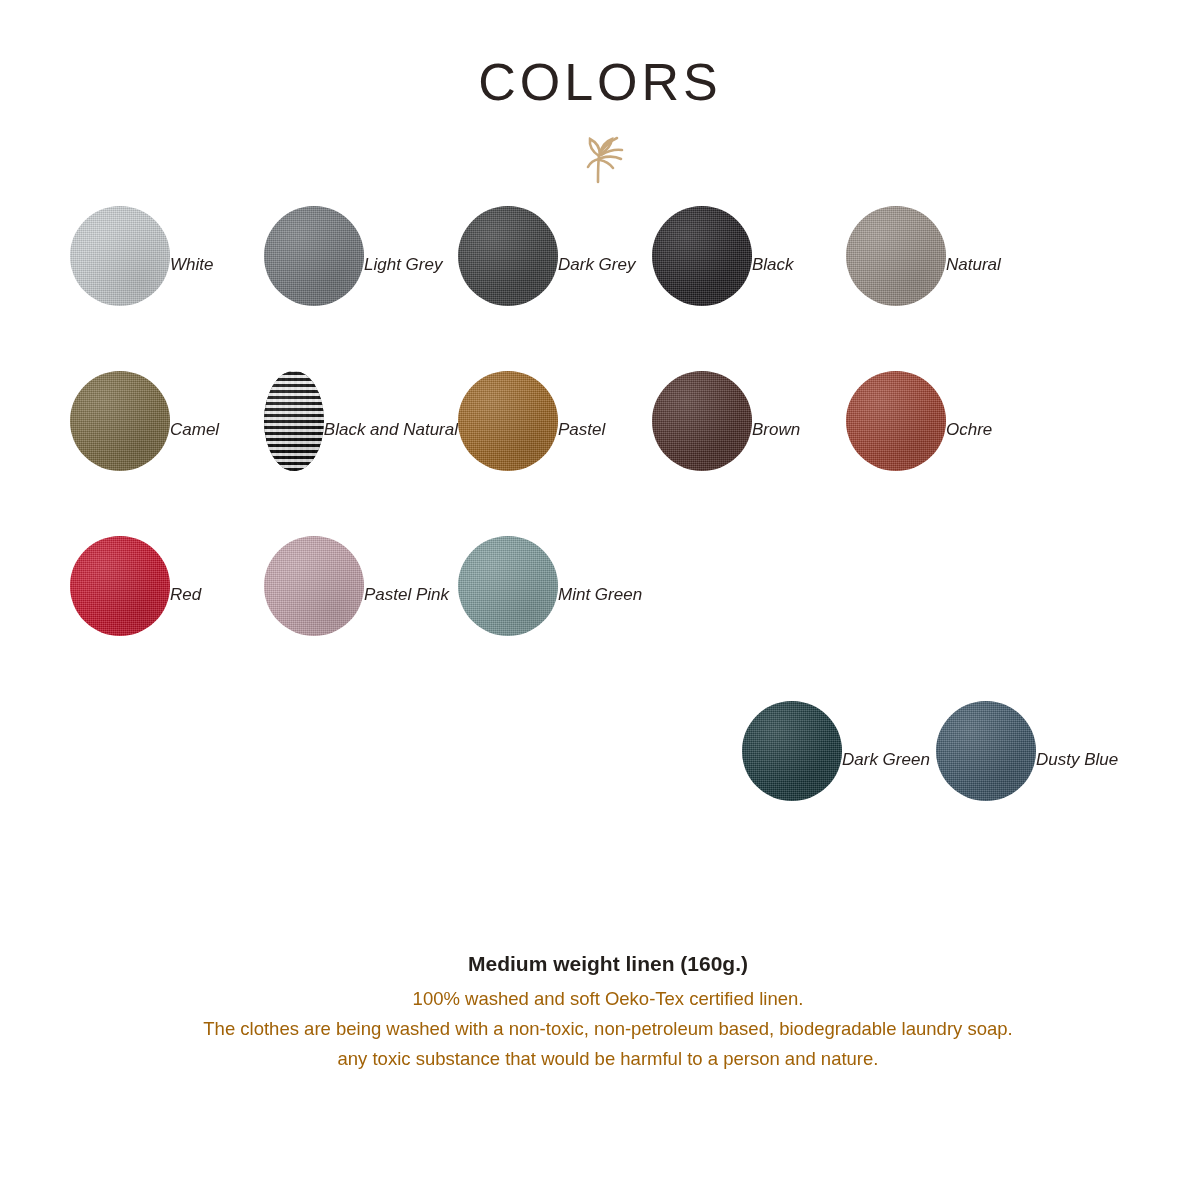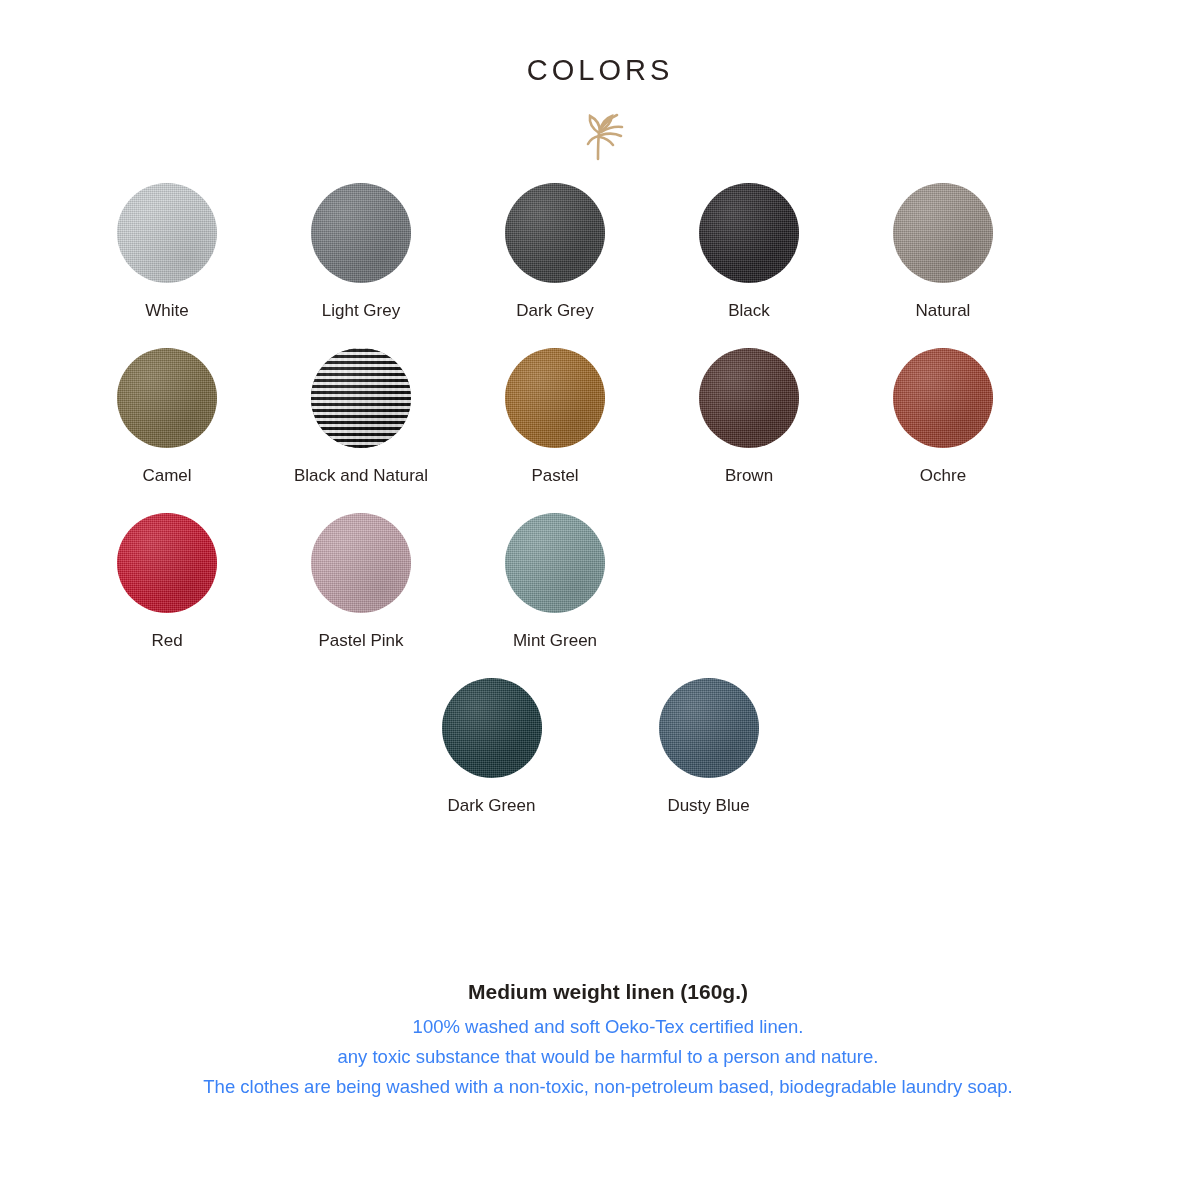--- a/index.html
+++ b/index.html
@@ -25,21 +25,21 @@
     align-items: center;
   }
 
   
   .header {
     width: 100%;
     text-align: center;
     padding-top: 56px;
   }
   .page-title {
-    font-size: 29px;
+    font-size: 52px;
     letter-spacing: 4px;
     font-weight: 400;
     color: #2a2220;
     line-height: 1;
     margin: 0;
   }
   .ornament {
     margin-top: 14px;
     height: 62px;
     display: flex;
@@ -52,28 +52,27 @@
     margin-top: 22px;
     width: 1060px;
   }
   .swatch-row {
     display: flex;
     justify-content: flex-start;
     align-items: flex-start;
     height: 165px;
   }
   .swatch-row.row-centered {
-    justify-content: center;
-    gap: 23px;
+    justify-content: flex-end;
   }
   .swatch-cell {
     width: 194px;
     display: flex;
-    flex-direction: column;
     align-items: center;
+    font-style: italic;
   }
   .swatch-disc {
     width: 100px;
     height: 100px;
     border-radius: 50%;
     position: relative;
     overflow: hidden;
     background-repeat: repeat;
   }
   
@@ -118,31 +117,30 @@
     white-space: nowrap;
   }
 
   
   .footer {
     position: absolute;
     left: 16px;
     right: 0;
     top: 952px;
     text-align: center;
-    margin-top: 28px;
   }
   .footer-heading {
     font-size: 21px;
     font-weight: bold;
     color: #231f1c;
     margin: 0 0 8px 0;
   }
   .footer-line {
     font-size: 18.5px;
-    color: #3b82f6;
+    color: #a16207;
     line-height: 1.62;
   }
 </style>
 </head>
 <body>
 
 <div class="page">
 
   <div class="header">
     <h1 class="page-title">COLORS</h1>
@@ -229,17 +227,17 @@
         <div class="swatch-cell">
           <div class="swatch-disc" style="background: rgb(61, 86, 104);"></div>
           <div class="swatch-label">Dusty Blue</div>
         </div>
       </div>
     </div>
 
   <div class="footer">
     <p class="footer-heading">Medium weight linen (160g.)</p>
     <div class="footer-line">100% washed and soft Oeko-Tex certified linen.</div>
+    <div class="footer-line">The clothes are being washed with a non-toxic, non-petroleum based, biodegradable laundry soap.</div>
     <div class="footer-line">any toxic substance that would be harmful to a person and nature.</div>
-    <div class="footer-line">The clothes are being washed with a non-toxic, non-petroleum based, biodegradable laundry soap.</div>
   </div>
 
 </div>
 
 </body></html>

